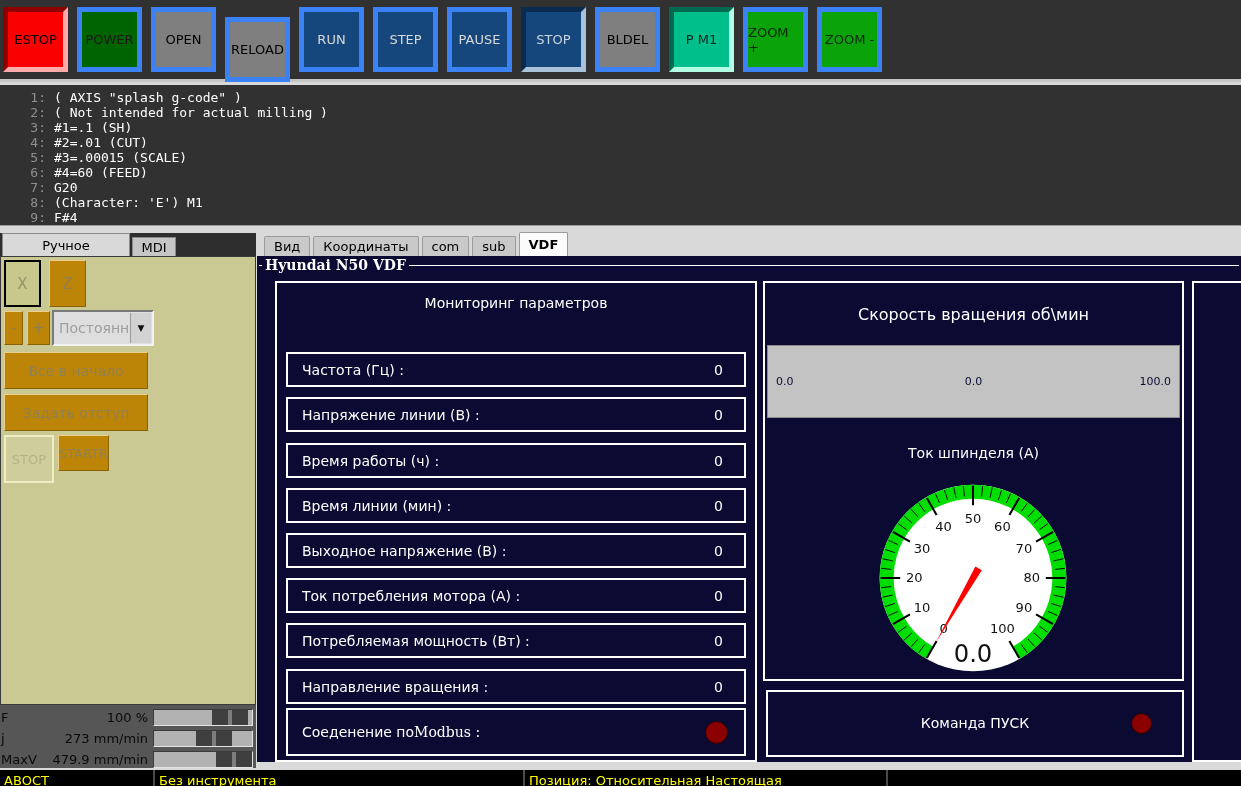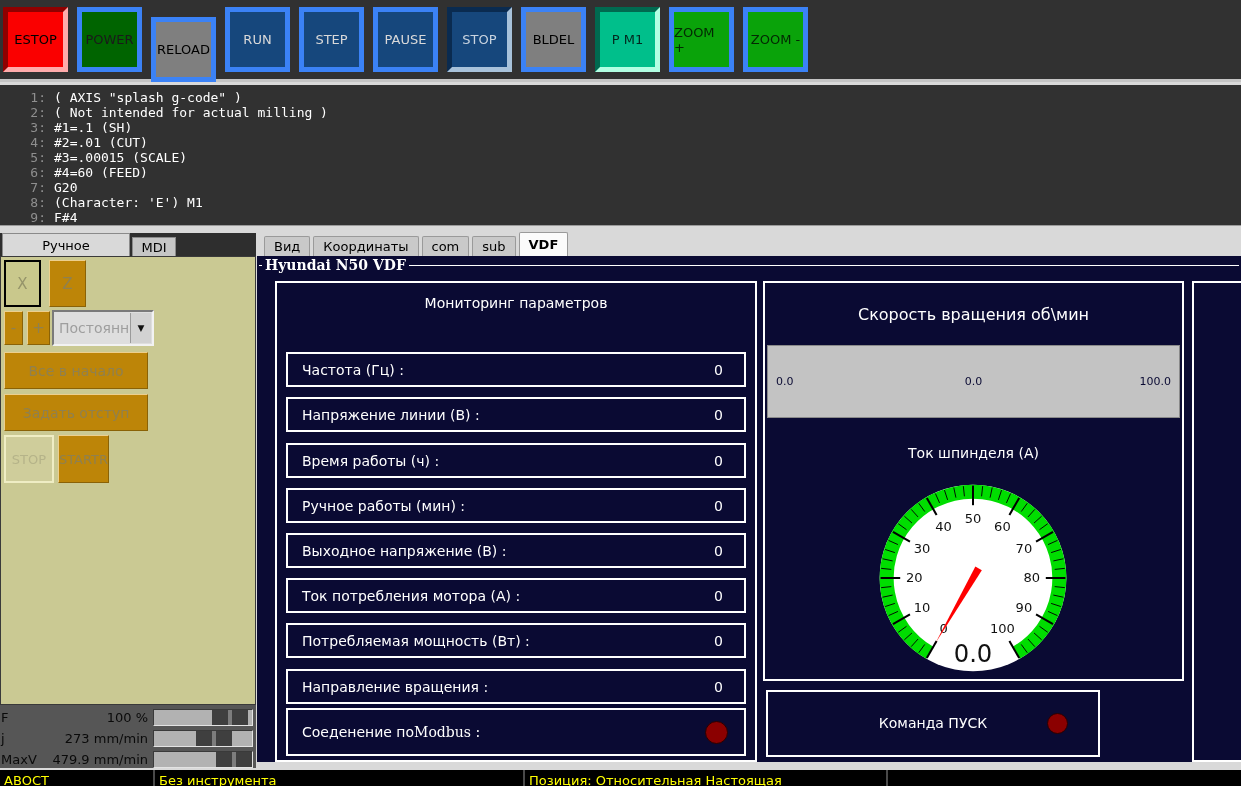--- a/index.html
+++ b/index.html
@@ -36,21 +36,21 @@
   #btn-plus{left:26px;top:54px;width:23px;height:34px;font-size:15px;}
   #combo{left:51px;top:53px;width:102px;height:36px;background:#dedede;border:2px solid;
          border-color:#7a7a7a #f2f2f2 #f2f2f2 #7a7a7a;color:#9e9e9e;font-size:14px;
          justify-content:flex-start;padding-left:5px;}
   #combo-arrow{position:absolute;right:1px;top:1px;bottom:1px;width:20px;background:#d2d2d2;
                border-left:1px solid #9a9a9a;display:flex;align-items:center;justify-content:center;
                color:#111;font-size:9px;}
   #btn-home{left:3px;top:95px;width:144px;height:37px;font-size:14px;}
   #btn-offset{left:3px;top:137px;width:144px;height:37px;font-size:14px;}
   #btn-stop{left:3px;top:178px;width:50px;height:48px;background:#cfcd9b;border:2px solid #efedc4;color:#b5b389;font-size:13px;}
-  #btn-start{left:57px;top:178px;width:51px;height:48px;font-size:13px;}
+  #btn-start{left:57px;top:178px;width:51px;height:36px;font-size:13px;}
   
   #left-sliders{position:absolute;left:0;top:705px;width:256px;height:63px;background:#565656;}
   .ov-row{position:absolute;left:0;width:256px;height:18px;}
   .ov-label{position:absolute;left:1px;top:1px;color:#0a0a0a;font-size:13px;}
   .ov-value{position:absolute;left:0;top:1px;width:148px;text-align:right;color:#0a0a0a;font-size:13px;}
   .ov-slider{position:absolute;left:153px;top:0;width:100px;height:17px;background:#b2b2b2;
              border:1px solid;border-color:#3a3a3a #e3e3e3 #e3e3e3 #3a3a3a;box-sizing:border-box;cursor:pointer;}
   .ov-handle{position:absolute;top:0;height:15px;width:36px;
              background:linear-gradient(90deg,#3f3f3f 0 45%,#7d7d7d 45% 55%,#3f3f3f 55% 100%);}
   
@@ -74,38 +74,39 @@
   .led{border-radius:50%;background:#8b0000;border:1px solid #2a0000;box-sizing:border-box;}
   .mon-led{position:absolute;right:16px;width:23px;height:23px;}
   #speed-box{left:506px;top:25px;width:421px;height:400px;}
   #speed-title{position:absolute;left:0;right:0;top:22px;text-align:center;color:#fff;font-size:16px;}
   #speed-bar{position:absolute;left:2px;top:62px;width:413px;height:73px;background:#c3c3c3;
              border:1px solid #8a8a8a;box-sizing:border-box;color:#0a0a33;font-size:11px;}
   #speed-bar span{position:absolute;top:0;line-height:71px;}
   #speed-left{left:8px;} #speed-center{left:0;right:0;text-align:center;} #speed-right{right:8px;}
   #gauge-title{position:absolute;left:0;right:0;top:162px;text-align:center;color:#fff;font-size:14px;}
   #gauge-svg{position:absolute;left:110px;top:197px;}
-  #start-box{left:509px;top:434px;width:334px;height:67px;}
+  #start-box{left:509px;top:434px;width:418px;height:67px;}
   #start-label{position:absolute;left:0;right:0;top:0;bottom:0;text-align:center;line-height:63px;color:#fff;font-size:14px;}
   #start-led{position:absolute;right:30px;top:21px;width:21px;height:21px;}
   #side-box{left:935px;top:25px;width:320px;height:481px;}
   
   #status-bar{position:absolute;left:0;top:770px;width:1241px;height:16px;background:#000;display:flex;overflow:hidden;}
   .seg{color:#ffff00;font-size:13px;padding:3px 4px 0 4px;border-right:2px solid #4a4a4a;
        white-space:nowrap;overflow:hidden;box-sizing:border-box;flex:0 0 auto;}
   .seg.last{flex:1 1 auto;border-right:none;}
 </style>
 </head>
 <body>
 
 <div id="root">
 
   <div id="toolbar">
       <div class="tb-btn pressed-red" style="background: rgb(250, 0, 0); color: rgb(0, 0, 0);">ESTOP</div>
       <div class="tb-btn" style="background: rgb(0, 100, 0); color: rgb(26, 26, 26);">POWER</div>
+      <div class="tb-btn" style="background: rgb(127, 127, 127); color: rgb(0, 0, 0);">OPEN</div>
       <div class="tb-btn" style="background: rgb(127, 127, 127); color: rgb(0, 0, 0); margin-top: 20px;">RELOAD</div>
       <div class="tb-btn" style="background: rgb(22, 71, 124); color: rgb(217, 217, 217);">RUN</div>
       <div class="tb-btn" style="background: rgb(22, 71, 124); color: rgb(217, 217, 217);">STEP</div>
       <div class="tb-btn" style="background: rgb(22, 71, 124); color: rgb(217, 217, 217);">PAUSE</div>
       <div class="tb-btn pressed-blue" style="background: rgb(22, 71, 124); color: rgb(201, 212, 224);">STOP</div>
       <div class="tb-btn" style="background: rgb(127, 127, 127); color: rgb(0, 0, 0);">BLDEL</div>
       <div class="tb-btn pressed-green" style="background: rgb(0, 191, 139); color: rgb(3, 40, 30);">P M1</div>
       <div class="tb-btn" style="background: rgb(10, 163, 10); color: rgb(3, 40, 3);">ZOOM +</div>
       <div class="tb-btn" style="background: rgb(10, 163, 10); color: rgb(3, 40, 3);">ZOOM -</div>
     </div>
@@ -188,21 +189,21 @@
         </div>
         <div class="mon-row" style="top: 114px;">
           <span class="mon-label">Напряжение линии (В) :</span>
           <span class="mon-value">0</span>
         </div>
         <div class="mon-row" style="top: 160px;">
           <span class="mon-label">Время работы (ч) :</span>
           <span class="mon-value">0</span>
         </div>
         <div class="mon-row" style="top: 205px;">
-          <span class="mon-label">Ручное работы (мин) :</span>
+          <span class="mon-label">Время линии (мин) :</span>
           <span class="mon-value">0</span>
         </div>
         <div class="mon-row" style="top: 250px;">
           <span class="mon-label">Выходное напряжение (В) :</span>
           <span class="mon-value">0</span>
         </div>
         <div class="mon-row" style="top: 295px;">
           <span class="mon-label">Ток потребления мотора (А) :</span>
           <span class="mon-value">0</span>
         </div>

